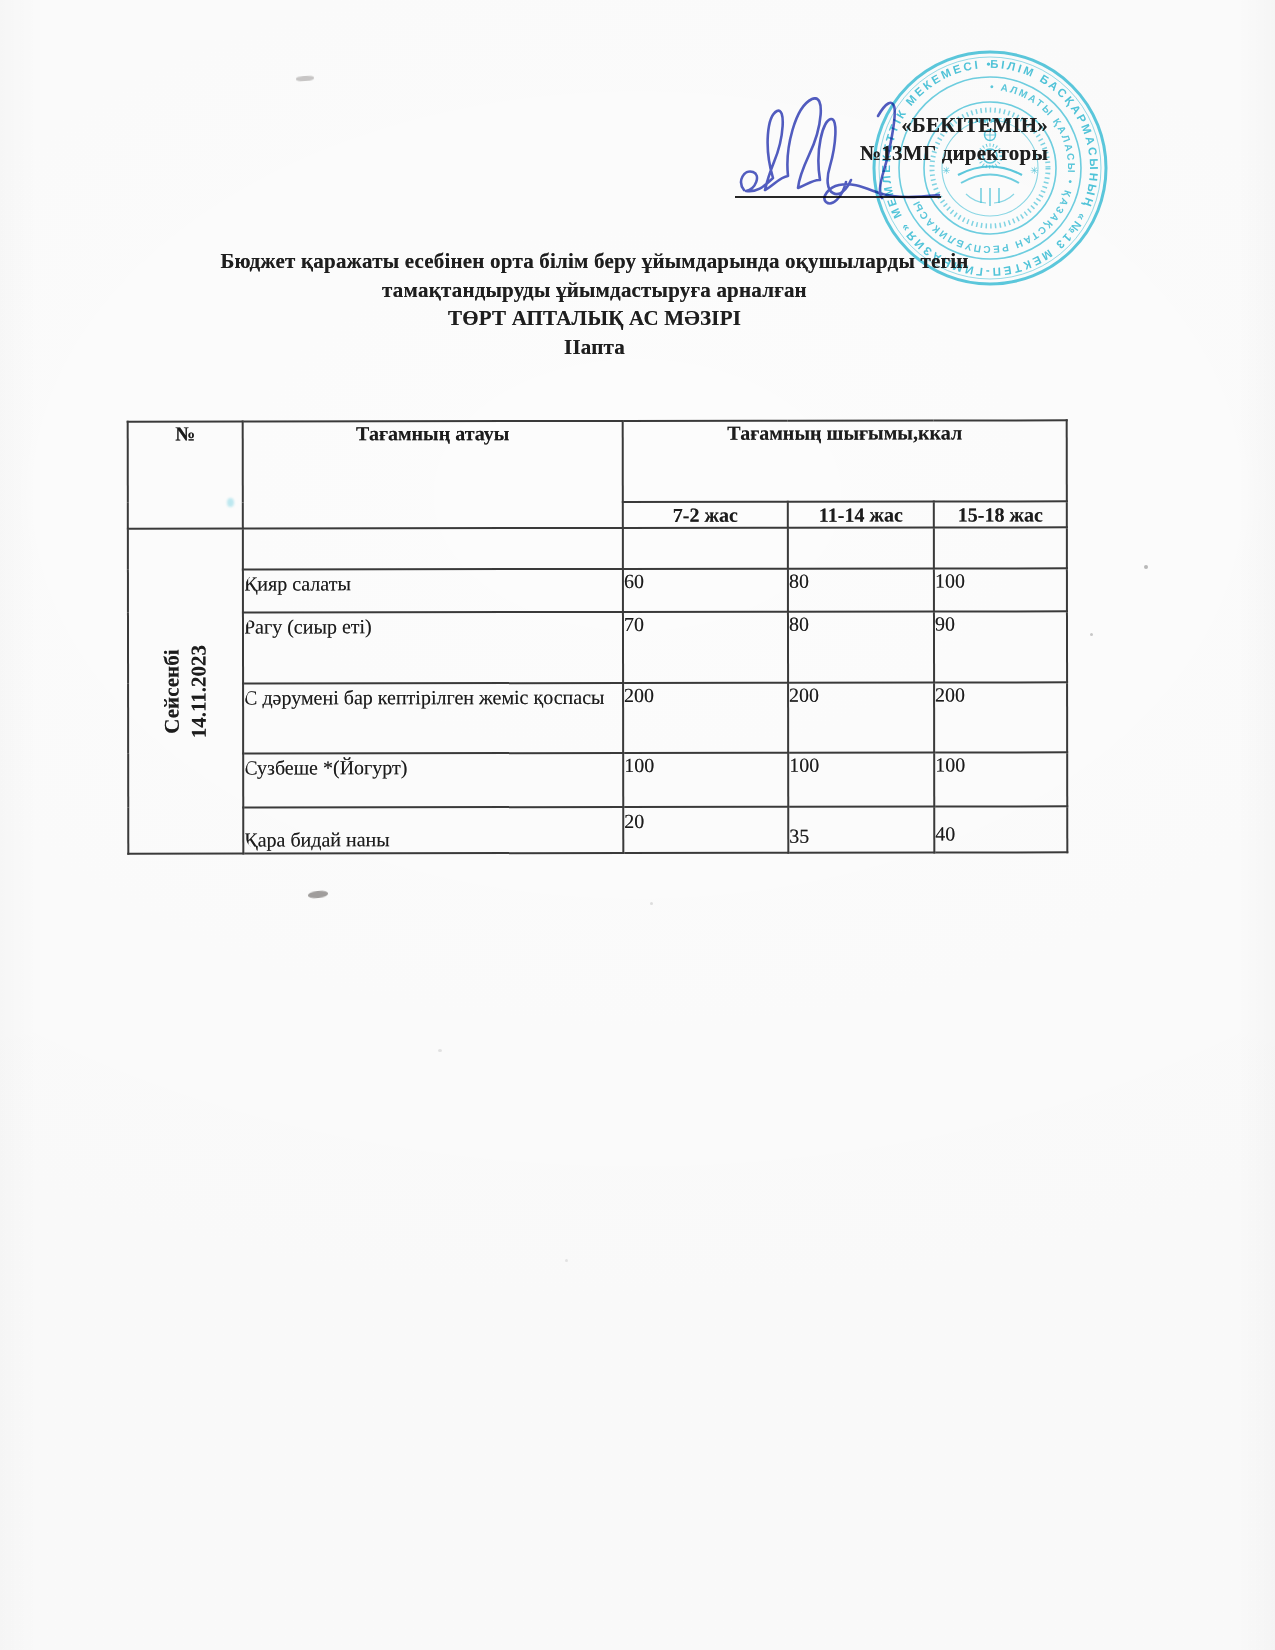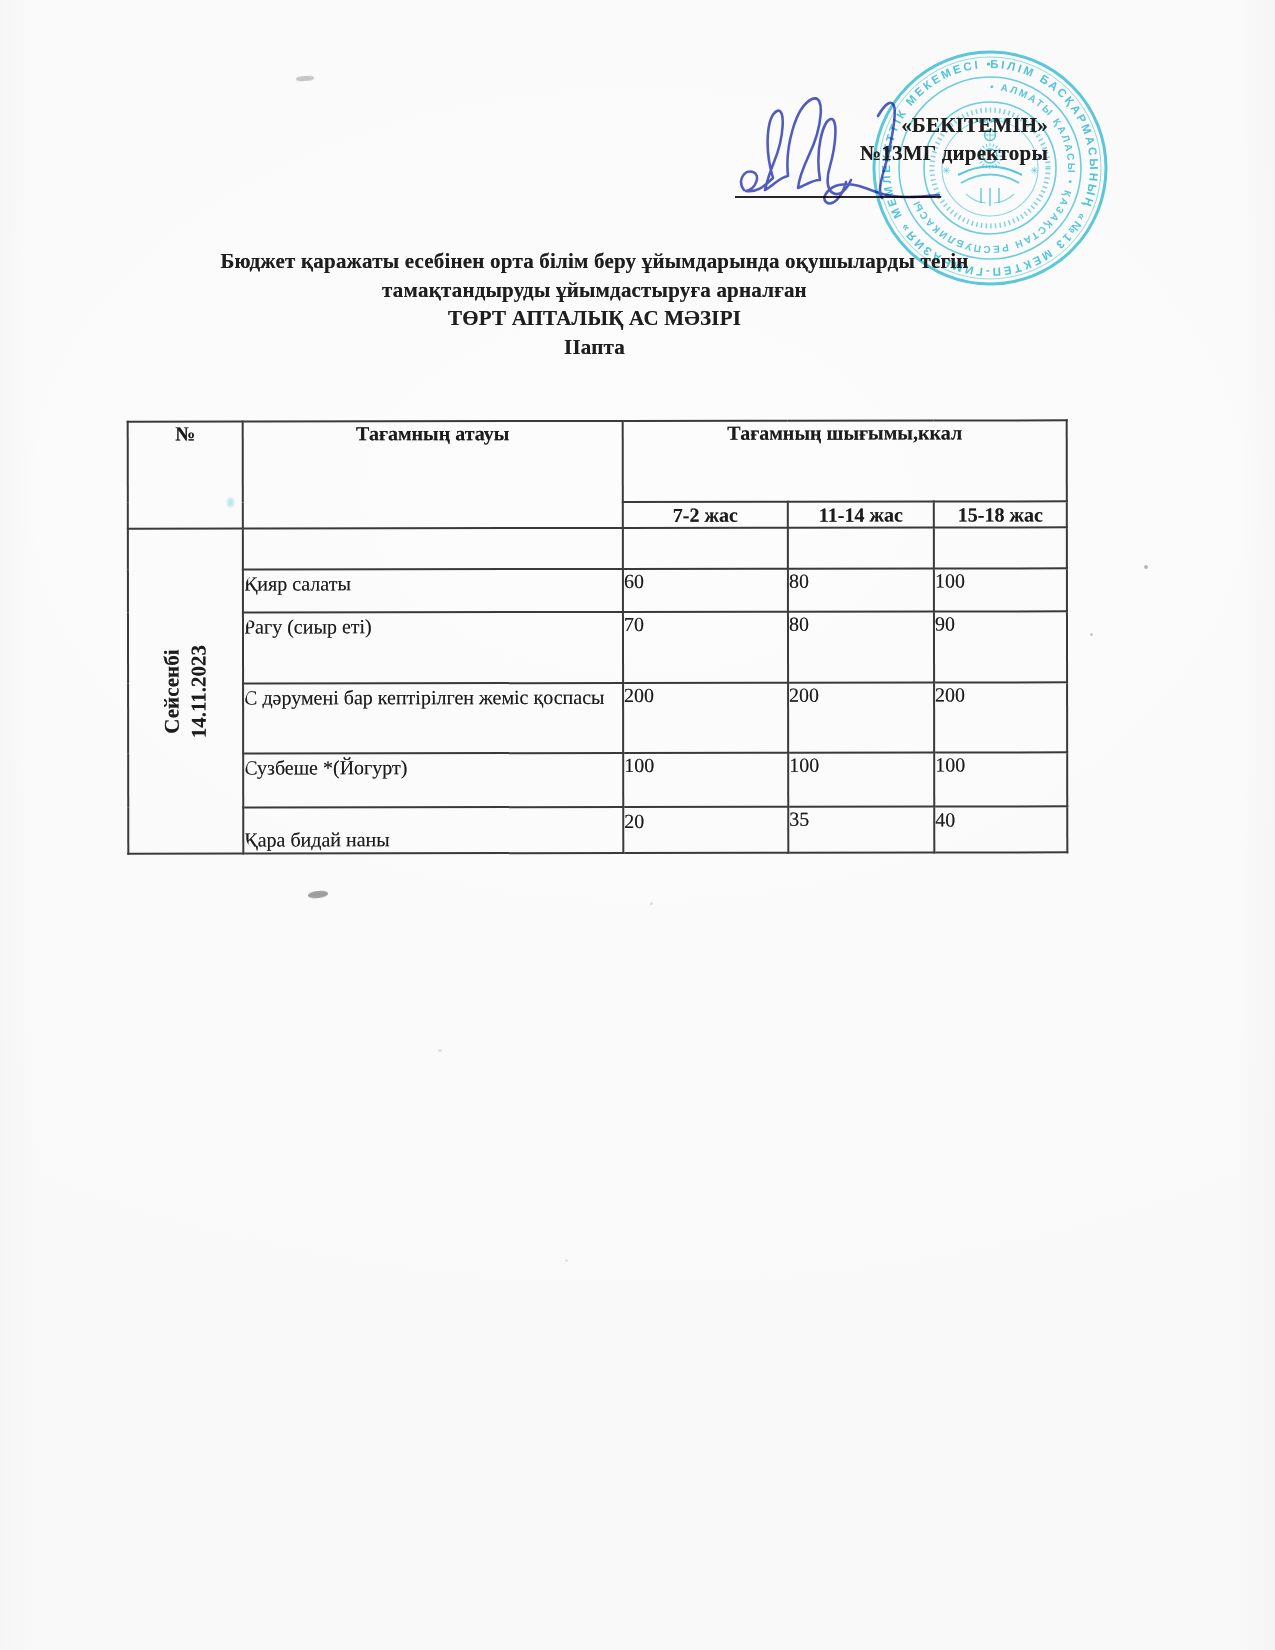--- a/index.html
+++ b/index.html
@@ -214,22 +214,22 @@
     </tr>
     <tr class="r4">
       <td class="cell-dish">Сузбеше *(Йогурт)</td>
       <td class="cell-val">100</td>
       <td class="cell-val">100</td>
       <td class="cell-val">100</td>
     </tr>
     <tr class="r5">
       <td class="cell-dish" style="padding-top:18px">Қара бидай наны</td>
       <td class="cell-val" style="padding-top:2px">20</td>
-      <td class="cell-val" style="padding-top:0">35</td>
-      <td class="cell-val" style="padding-top:1px">40</td>
+      <td class="cell-val" style="padding-top:17px">35</td>
+      <td class="cell-val" style="padding-top:15px">40</td>
     </tr>
   </tbody>
     </table>
 
   <div class="artifact smudge1"></div>
   <div class="artifact smudge2"></div>
   <div class="artifact speck-cyan"></div>
   <div class="artifact dot1"></div>
   <div class="artifact dot2"></div>
   <div class="artifact dot3"></div>

